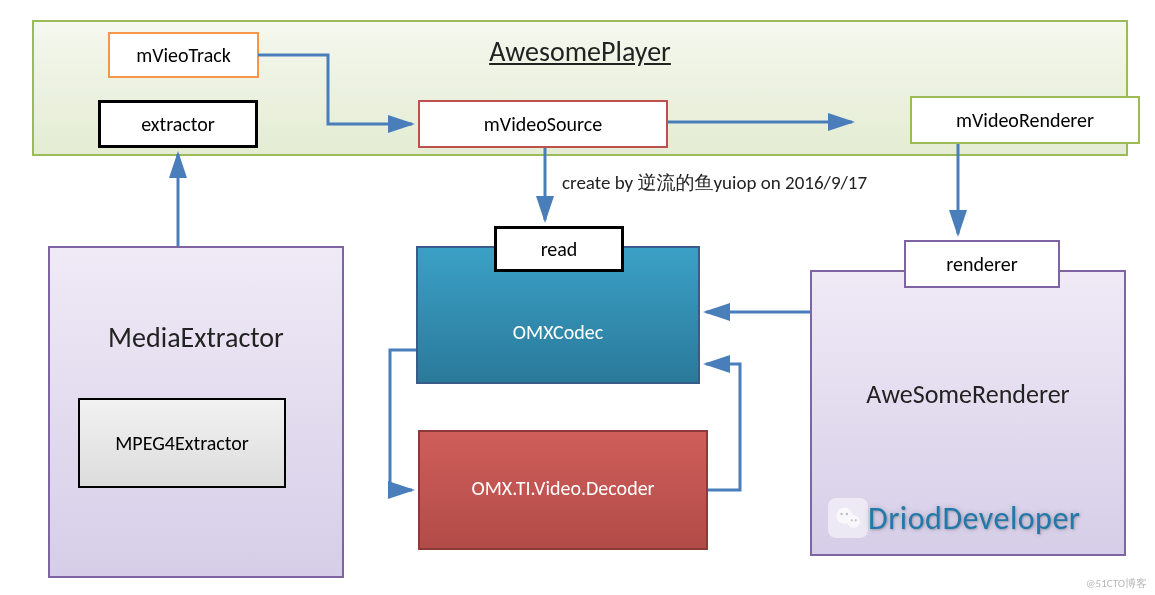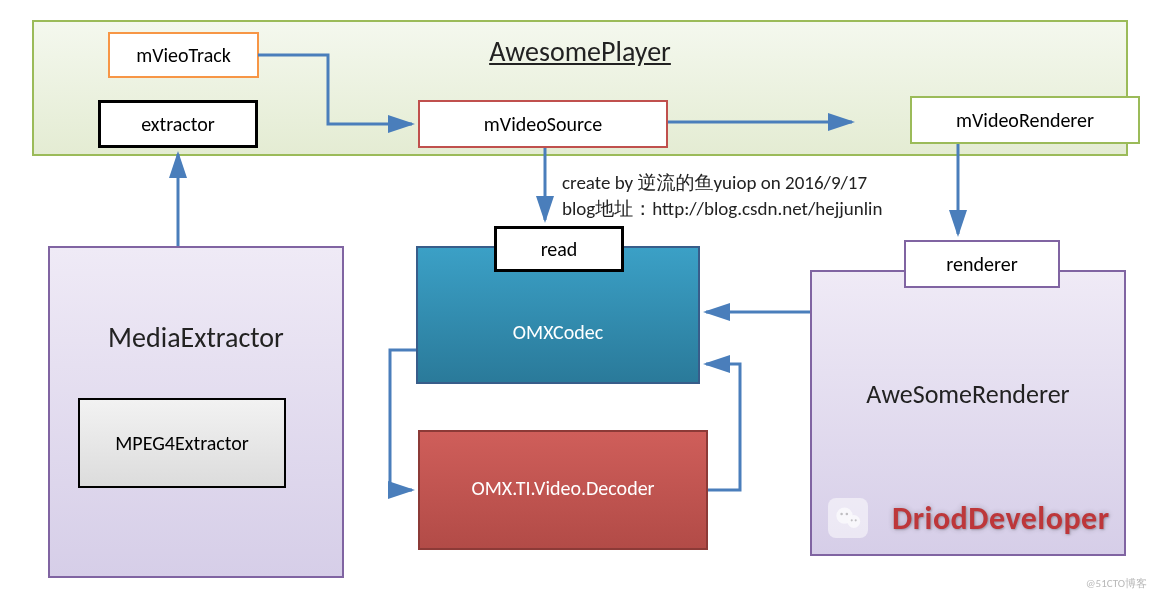--- a/index.html
+++ b/index.html
@@ -1,21 +1,21 @@
 <!DOCTYPE html>
 <html><head>
 <meta charset="utf-8">
 <style>
   * { box-sizing: border-box; margin: 0; padding: 0; }
   html, body { width: 1155px; height: 595px; font-family: "Segoe UI", Calibri, Arial, sans-serif; background: #fff; overflow: hidden; }
   .stage { position: relative; width: 1155px; height: 595px; }
   .box { position: absolute; border: 2px solid; display: flex; align-items: center; justify-content: center; background: #fff; }
   .panel { position: absolute; border: 2px solid; }
   svg.arrows { position: absolute; left: 0; top: 0; width: 1155px; height: 595px; pointer-events: none; }
-  .watermark { position: absolute; color: #b91c1c; font-size: 32px; font-weight: 700; text-shadow: 0 0 6px rgba(0,0,0,.25), 1px 1px 2px rgba(0,0,0,.25); opacity: .85; letter-spacing: .5px; display:flex; align-items:center; gap:24px; }
+  .watermark { position: absolute; color: #0369a1; font-size: 32px; font-weight: 400; text-shadow: 0 0 6px rgba(0,0,0,.25), 1px 1px 2px rgba(0,0,0,.25); opacity: .85; letter-spacing: .5px; display:flex; align-items:center; gap:0; }
   .wm-icon { width: 40px; height: 40px; border-radius: 8px; background: rgba(255,255,255,.6); display:inline-flex; align-items:center; justify-content:center; }
   .credit { position: absolute; color: #b8b8b8; font-size: 11px; }
 </style>
 </head>
 <body>
 <div class="stage">
 
 <div class="panel" style="left:32px; top:20px; width:1096px; height:136px; border-color:#9bbb59; background:linear-gradient(#f4f8ee,#e4ecd3);">
   <div style="position:absolute; left:50%; transform:translateX(-50%); top:12px; font-size:28px; color:#222;text-decoration:underline;">AwesomePlayer</div>
 </div>
@@ -31,21 +31,20 @@
 <div class="box" style="left:418px; top:100px; width:250px; height:48px; border-color:#c0504d; font-size:20px;">
   <span>mVideoSource</span>
 </div>
 
 <div class="box" style="left:884px; top:96px; width:230px; height:48px; border-color:#9bbb59; font-size:20px;margin-left:26px;">
   <span>mVideoRenderer</span>
 </div>
 
 <div style="position:absolute; left:562px; top:170px; font-size:19px; color:#222; line-height:1.35;">
   <div>create by 逆流的鱼yuiop on 2016/9/17</div>
-  <div>blog地址：http://blog.csdn.net/hejjunlin</div>
 </div>
 
 <div class="panel" style="left:48px; top:246px; width:296px; height:332px; border-color:#8064a2; background:linear-gradient(#efeaf6,#d6cee8);">
   <div style="position:absolute; left:50%; transform:translateX(-50%); top:72px; font-size:28px; color:#222;">MediaExtractor</div>
   <div class="box" style="left:28px; top:150px; width:208px; height:90px; border-color:#000; border-width:2.5px; background:linear-gradient(#f2f2f2,#dcdcdc); font-size:20px;">
     <span>MPEG4Extractor</span>
   </div>
 </div>
 
 <div class="panel" style="left:416px; top:246px; width:284px; height:138px; border-color:#385d8a; background:linear-gradient(#3ba0c6,#2a7a9a);">

